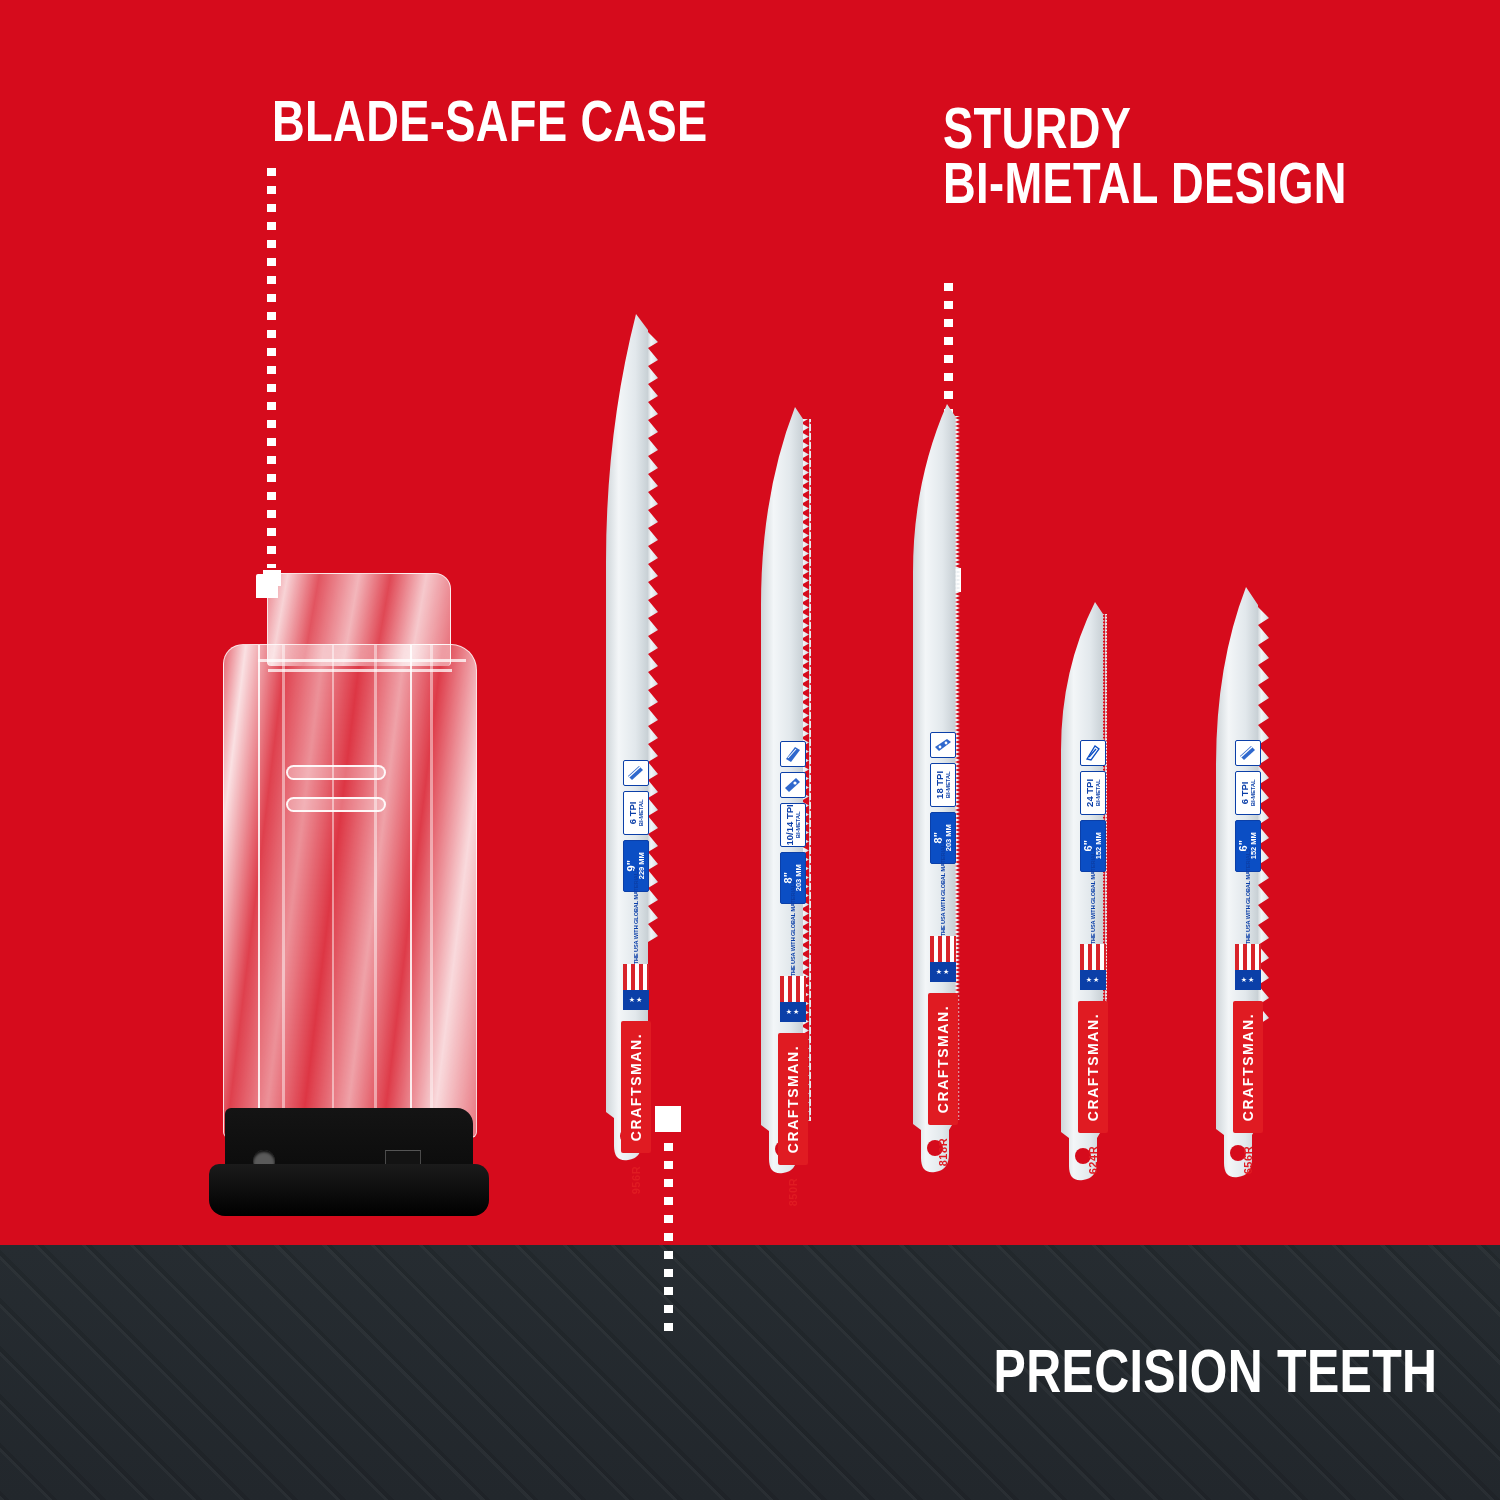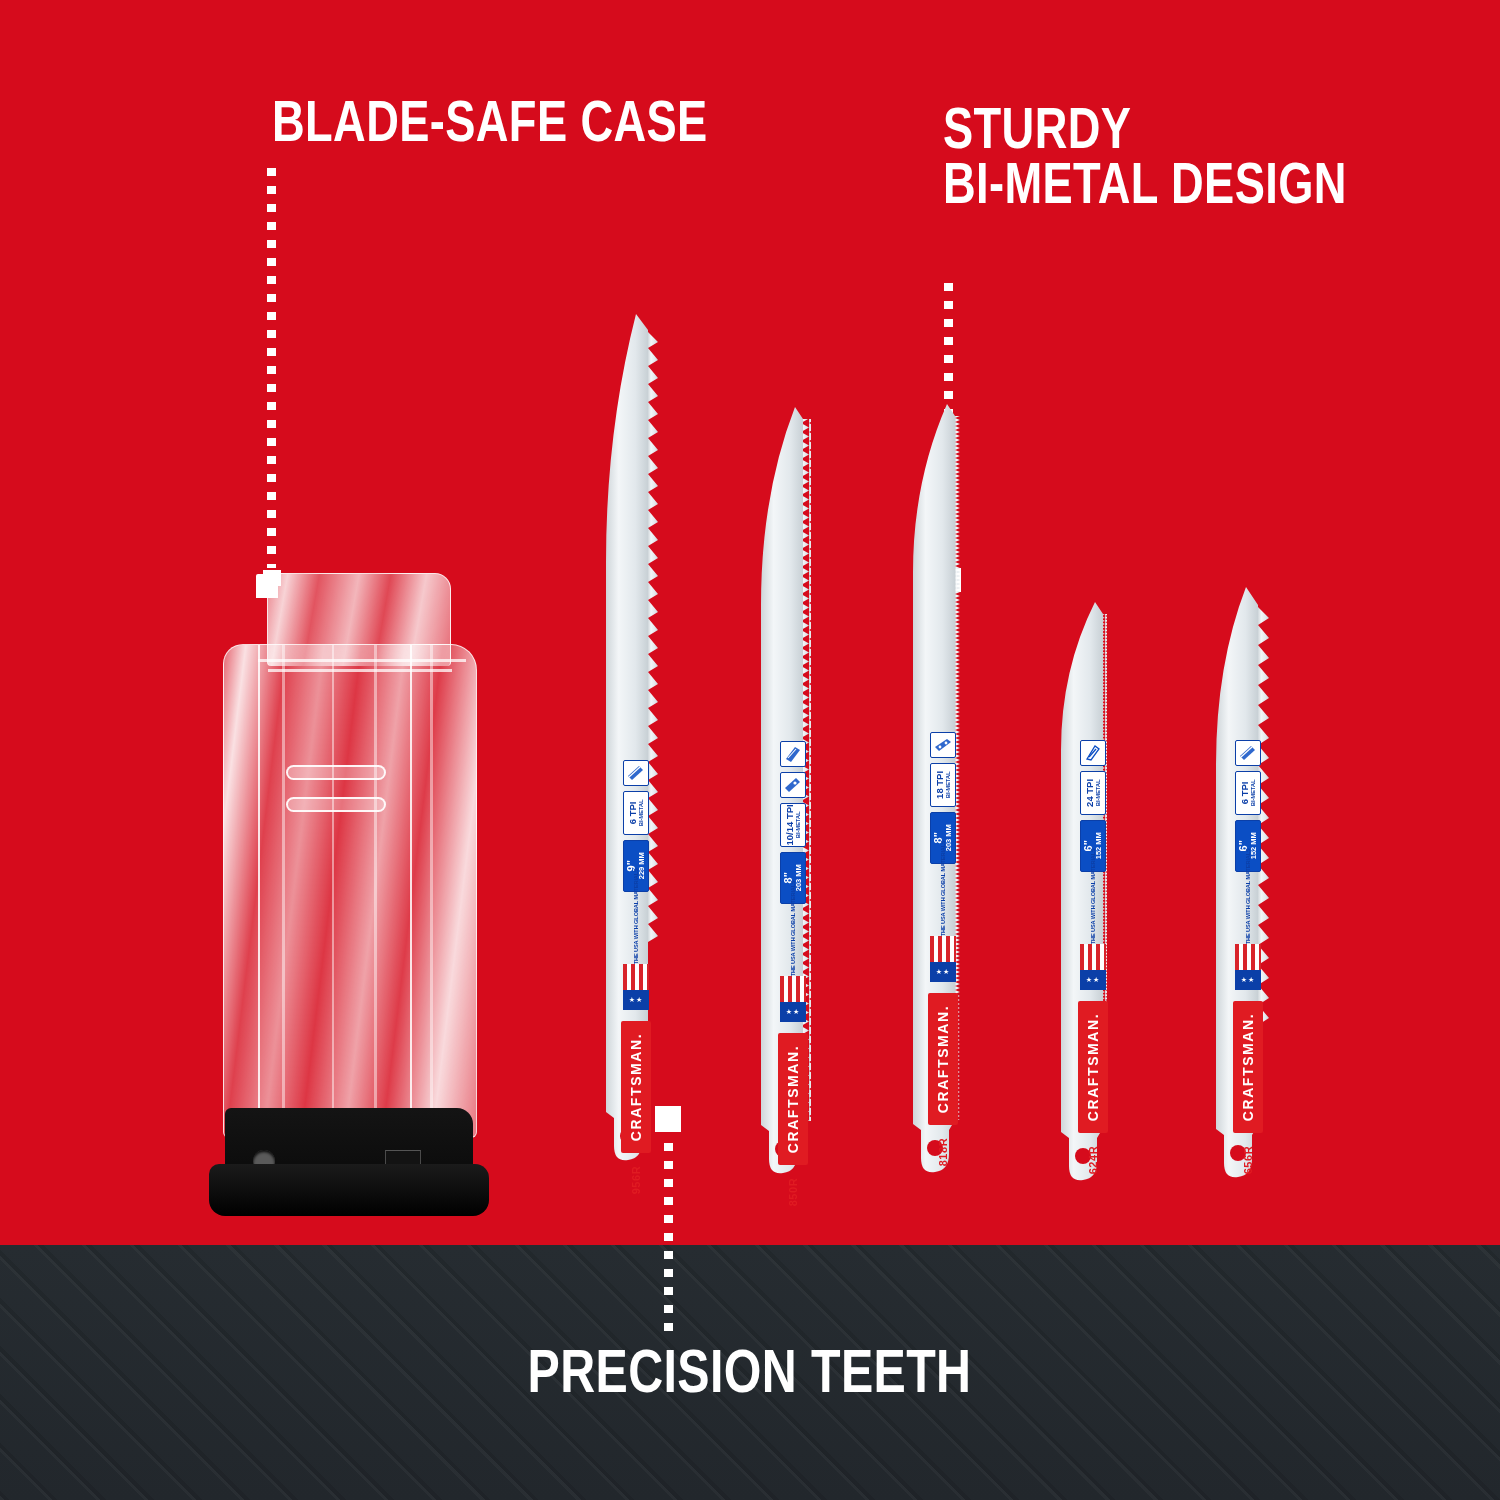--- a/index.html
+++ b/index.html
@@ -27,21 +27,21 @@
     text-transform:uppercase;
     font-family:"Liberation Sans", sans-serif;
   }
   #hl-case  { left:272px; top:93px; }
   #hl-bimetal { left:943px; top:100px; }
 
   .bottom-headline {
     position:absolute;
     left:0; right:0;
     top:1340px;
-    text-align:center;
+    text-align:right;
     color:#ffffff;
     font-weight:bold;
     font-size:62px;
     line-height:1;
     letter-spacing:0.5px;
     text-transform:uppercase;
   }
   .bottom-headline span {
     display:inline-block;
     transform:scaleX(0.78);

